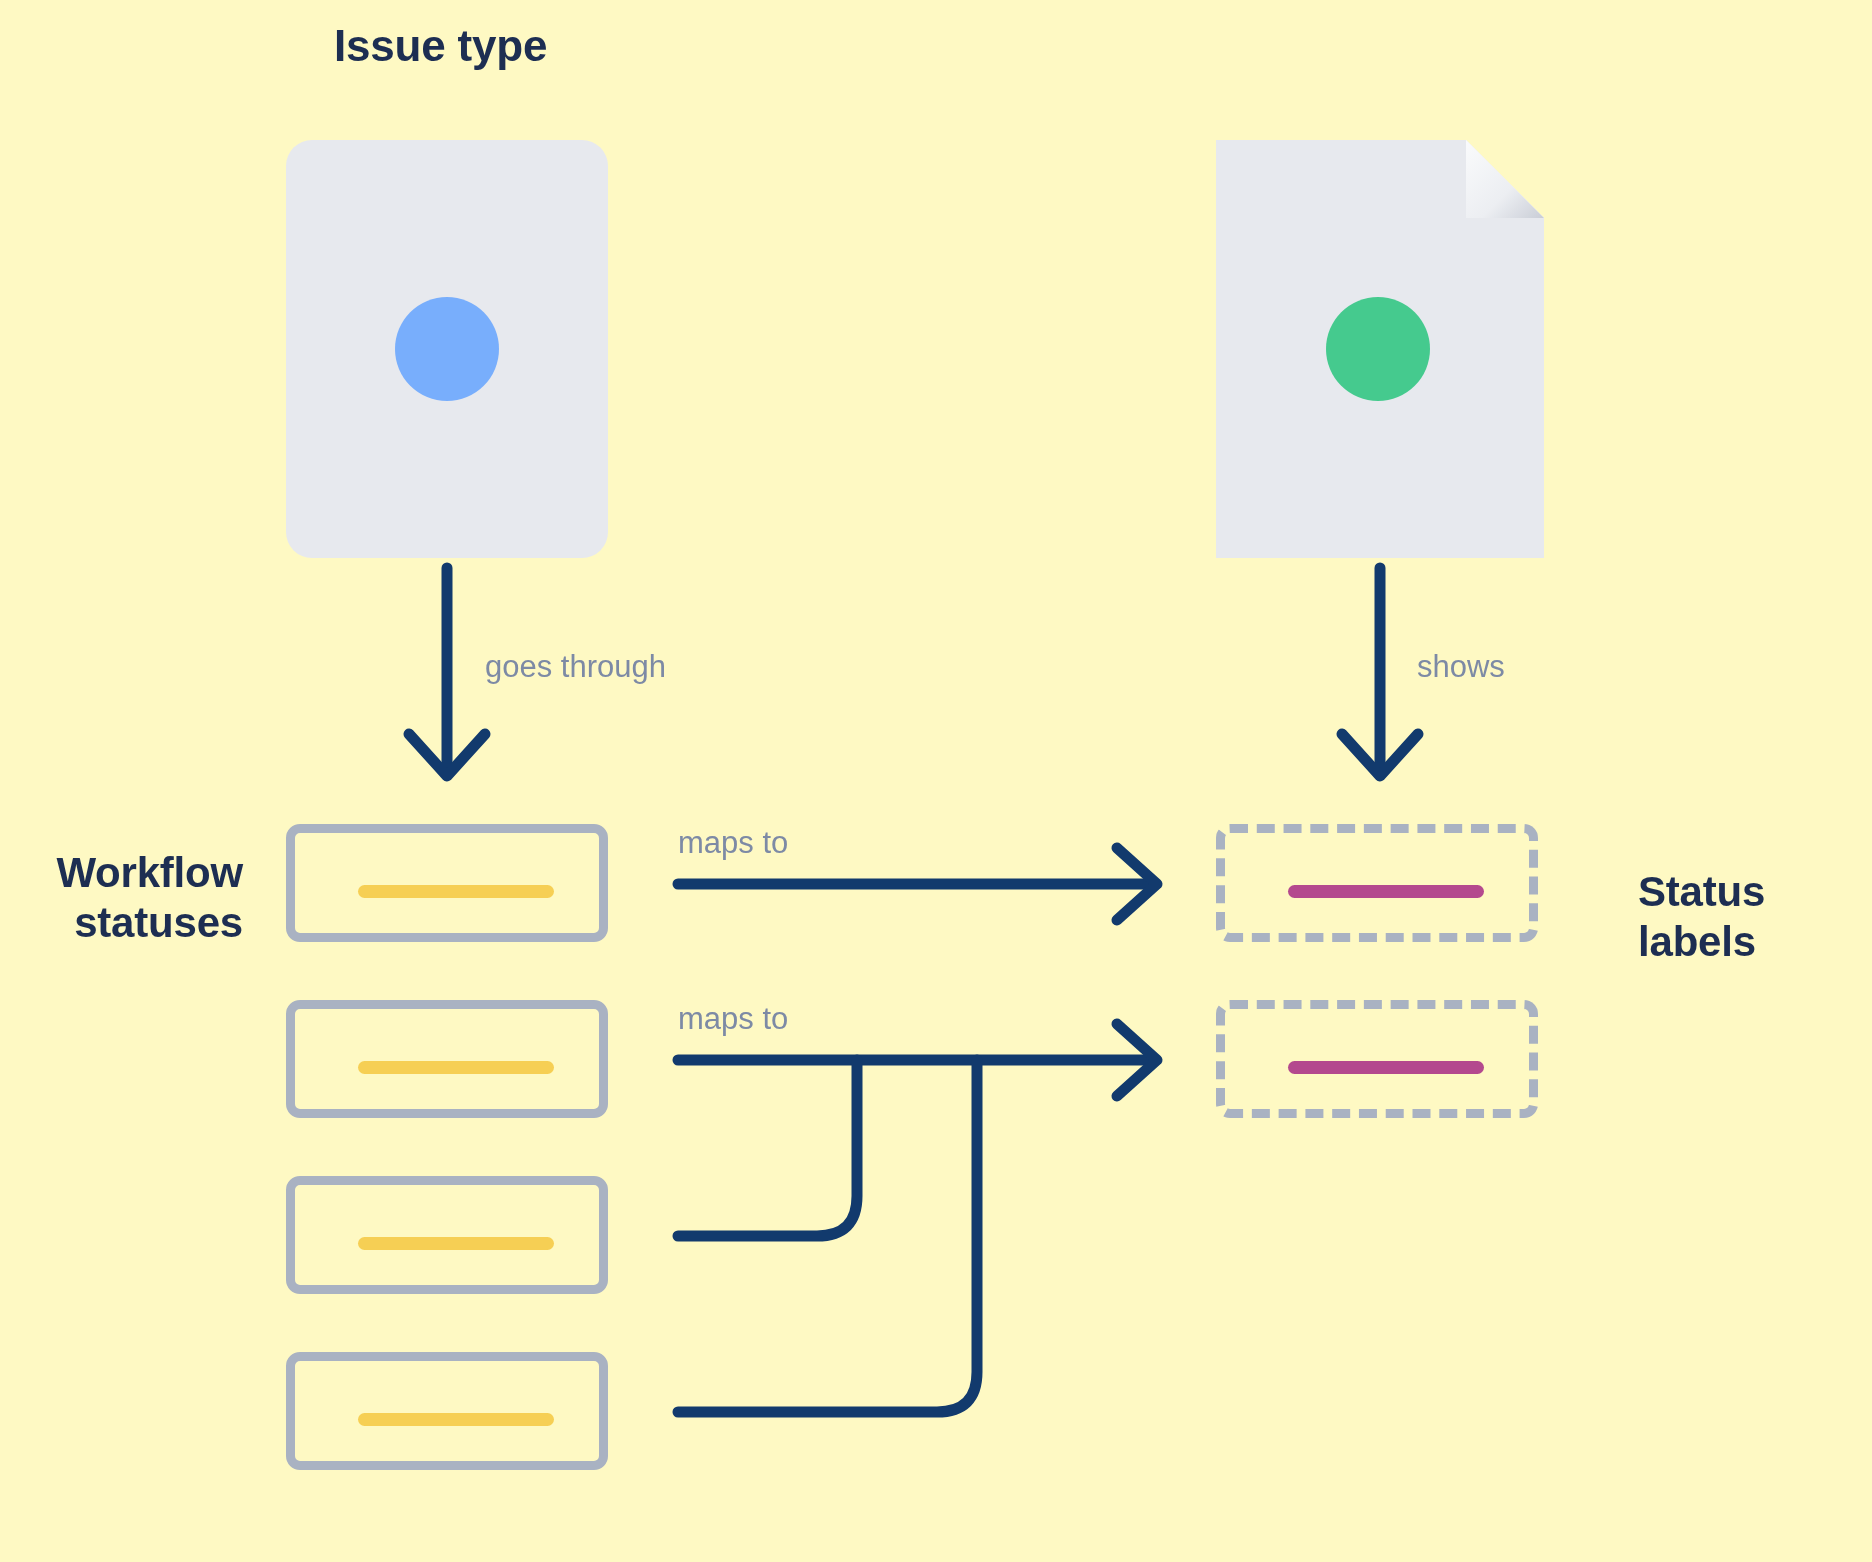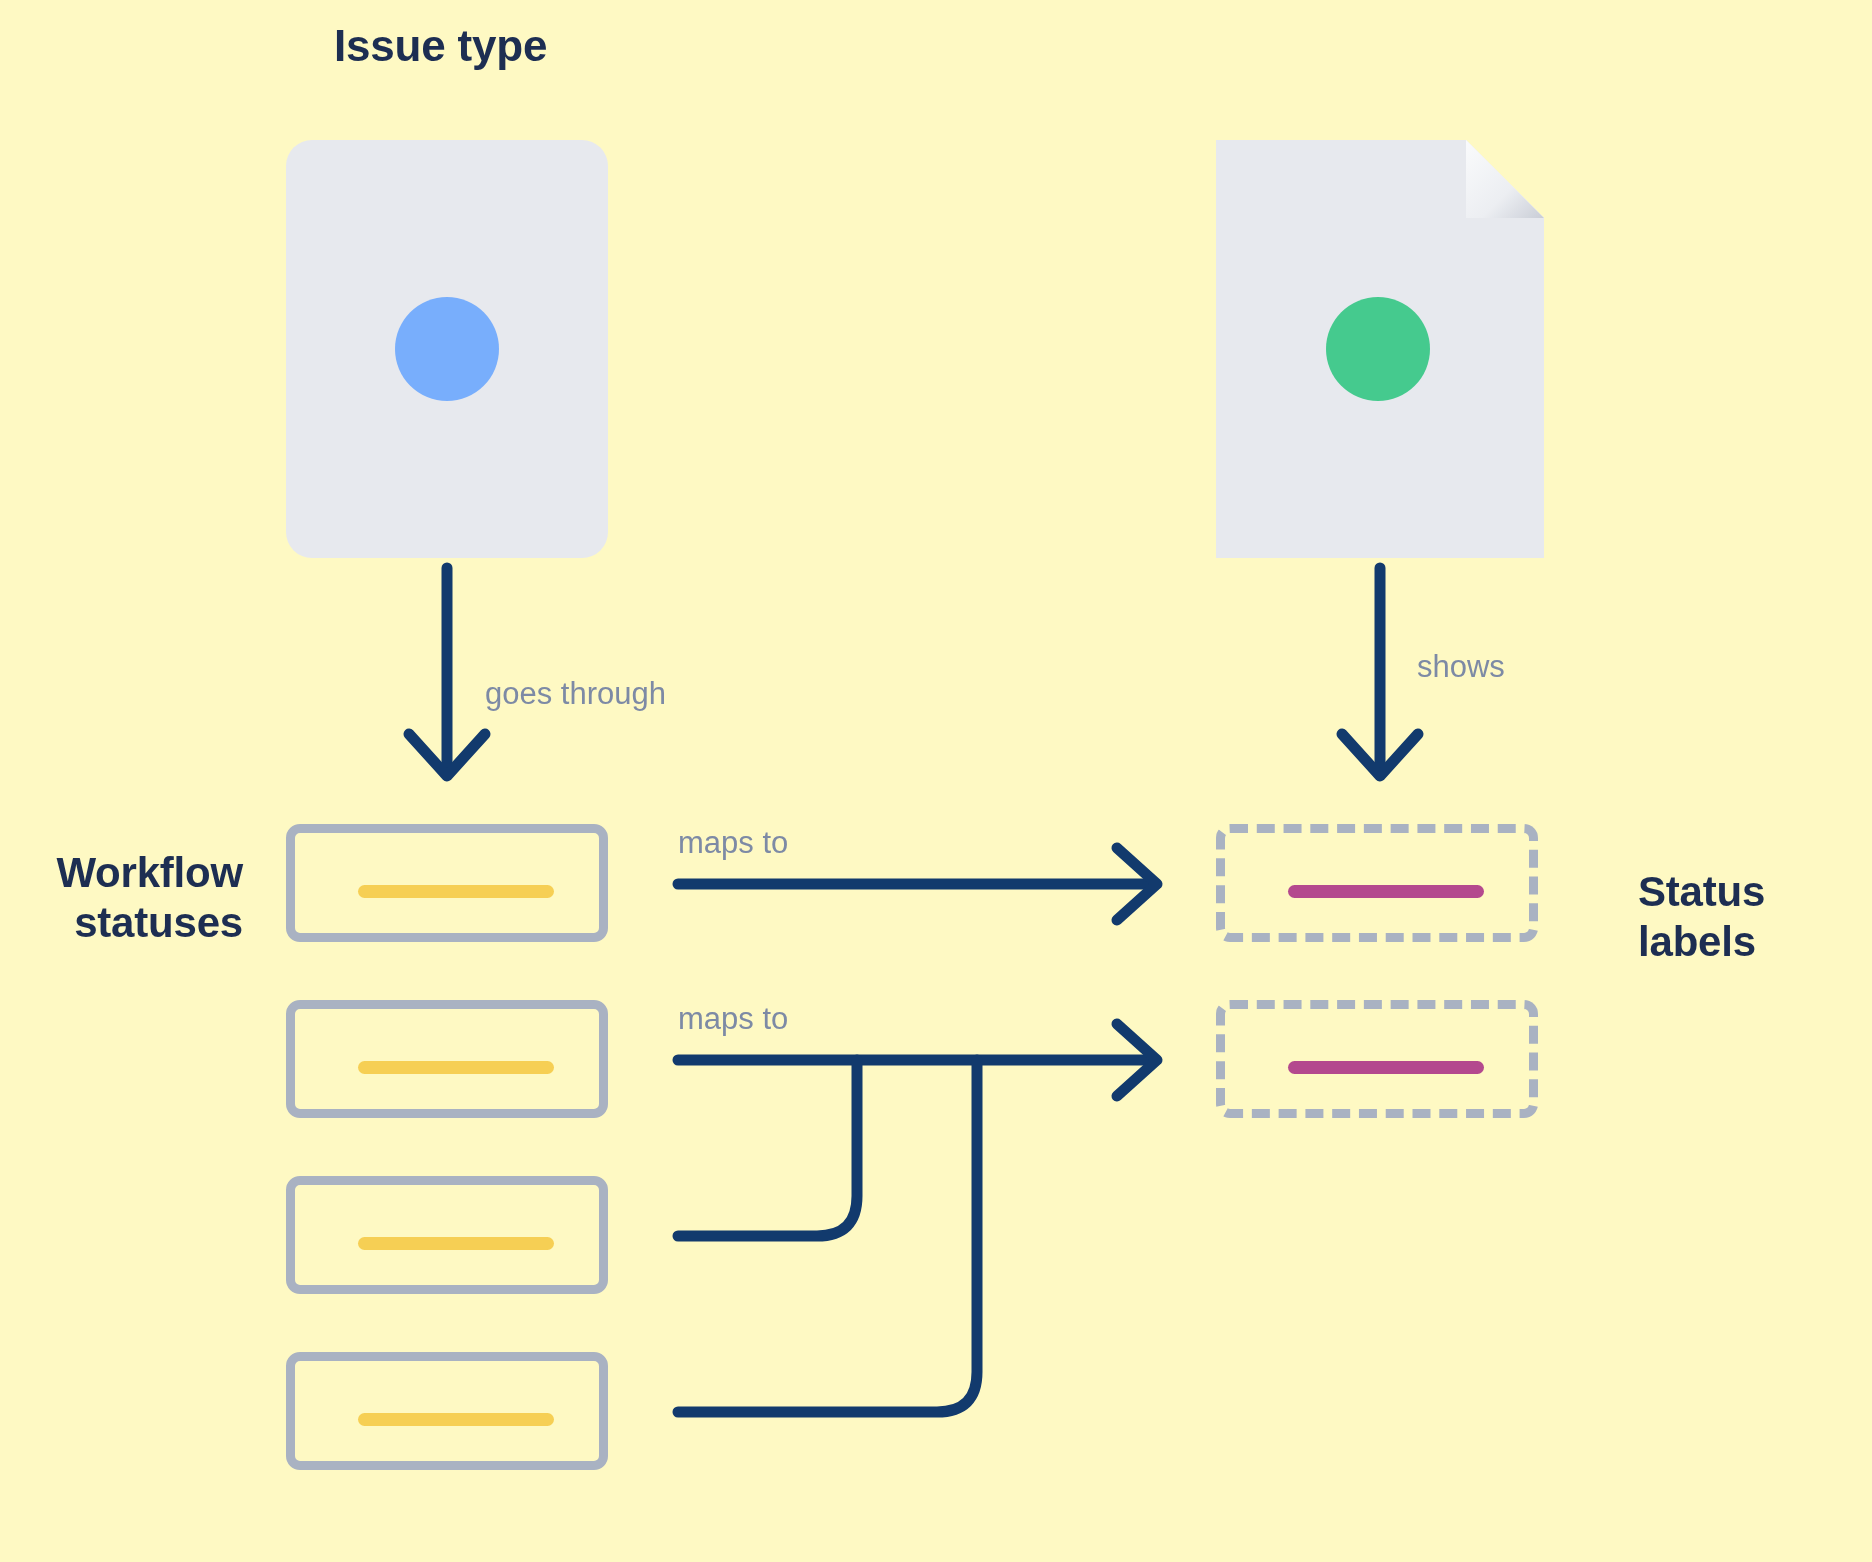--- a/index.html
+++ b/index.html
@@ -190,21 +190,21 @@
 
       <path d="M678 1060 L1155 1060"></path>
       <path d="M1117 1024 L1157 1060 L1117 1096"></path>
 
       <path d="M678 1236 L817 1236 Q857 1236 857 1196 L857 1060"></path>
 
       <path d="M678 1412 L937 1412 Q977 1412 977 1372 L977 1060"></path>
     </g>
   </svg>
 
-  <div class="abs edge-label" style="left:485px; top:678px;">goes through</div>
+  <div class="abs edge-label" style="left:485px; top:651px;">goes through</div>
 
   <div class="abs edge-label" style="left:1417px; top:651px;">shows</div>
 
   <div class="abs edge-label" style="left:678px; top:827px;">maps to</div>
 
   <div class="abs edge-label" style="left:678px; top:1003px;">maps to</div>
 
 </div>
 
 </body></html>

